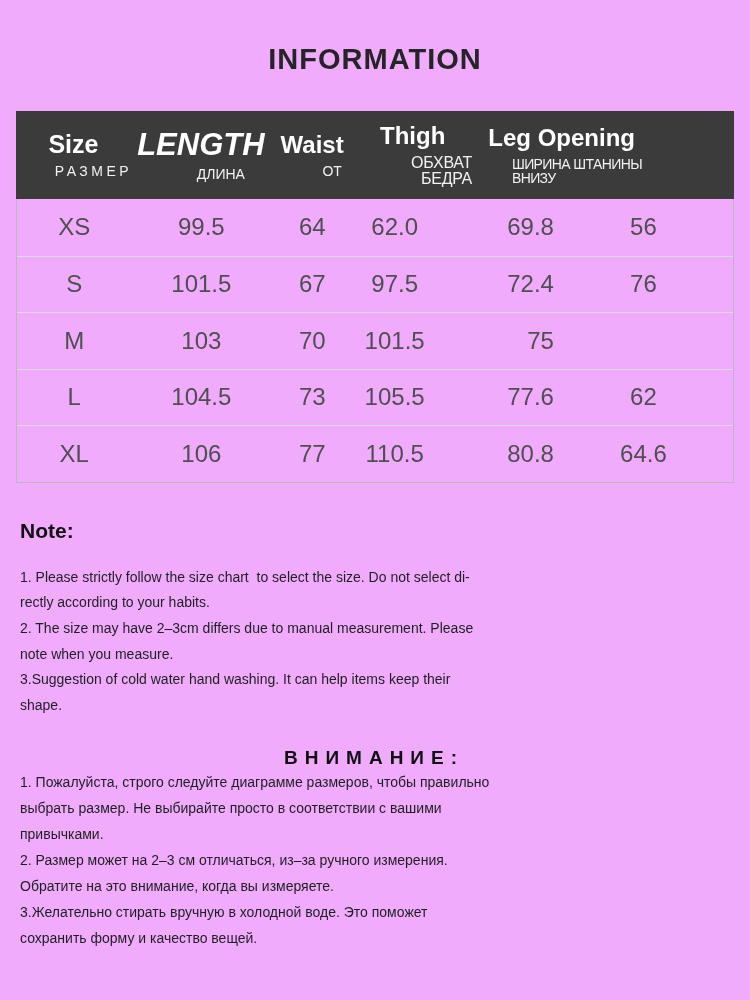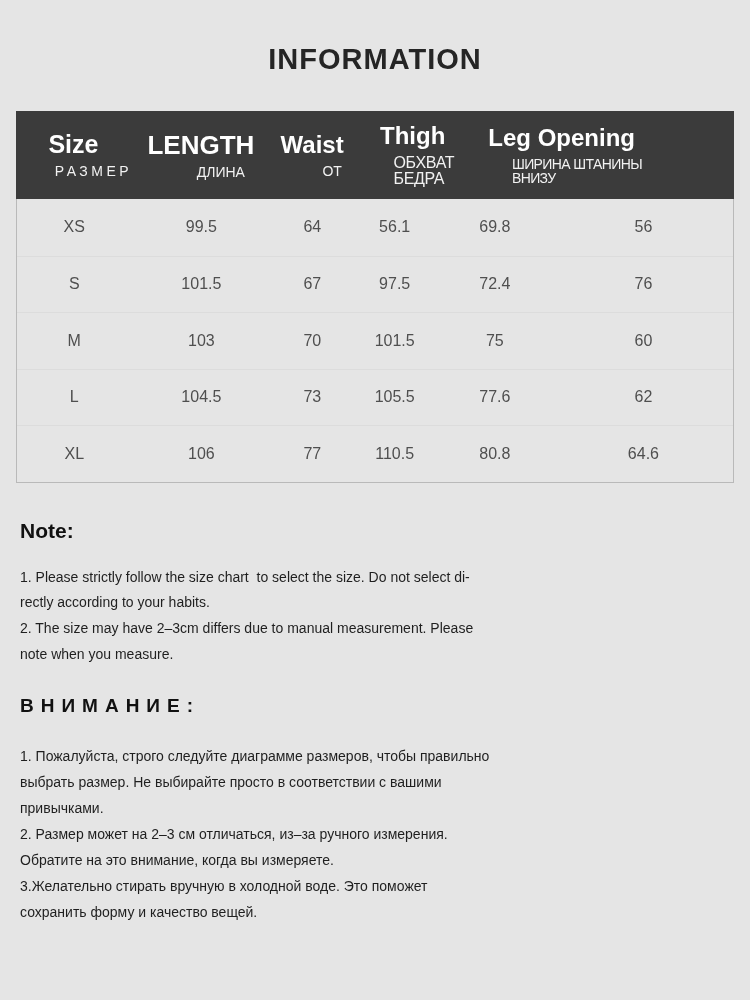--- a/index.html
+++ b/index.html
@@ -1,20 +1,20 @@
 <!DOCTYPE html>
 <html><head>
 <meta charset="utf-8">
 <style>
   * { margin: 0; padding: 0; box-sizing: border-box; }
   html, body { background: #ffffff; }
   .page {
     width: 750px;
     height: 1000px;
-    background: #e5e5e5;
+    background: #f0abfc;
     font-family: "Liberation Sans", "DejaVu Sans", sans-serif;
     color: #222222;
     overflow: hidden;
     position: relative;
   }
   .page-title {
     text-align: center;
     font-size: 29px;
     font-weight: bold;
     letter-spacing: 1px;
@@ -34,66 +34,66 @@
   }
   .hcell {
     display: flex;
     flex-direction: column;
     align-items: center;
     justify-content: center;
     gap: 7px;
     color: #ffffff;
   }
   .hcell .en { font-weight: bold; font-size: 24px; line-height: 1; }
-  .hcell.c1 .en { font-size: 26px; }
+  .hcell.c1 .en { font-size: 31px; font-style: italic; }
   .hcell.c0 .en { font-size: 25px; }
   .hcell .ru { font-size: 14px; line-height: 1; color: #f2f2f2; margin-left: 40px; }
   .hcell.c0 .ru { letter-spacing: 3.5px; }
   .hcell.c4 .ru { font-size: 16px; letter-spacing: -0.3px; }
   .hcell.c5 .ru { font-size: 14px; letter-spacing: -0.6px; }
 
   .chart-body {
     border: 1px solid #b9b9b9;
     border-top: none;
   }
   .brow {
     display: flex;
     height: 56.5px;
     align-items: center;
   }
   .brow + .brow { border-top: 1px solid #dcdcdc; }
   .bcell {
     text-align: center;
-    font-size: 16px;
+    font-size: 24px;
     color: #4f4f4f;
   }
 
   .c0 { width: 16%; }
   .c1 { width: 19.5%; }
   .c2 { width: 11.5%; }
   .c3 { width: 11.5%; }
-  .c4 { width: 16.5%; }
+  .c4 { width: 16.5%; text-align: right; }
   .c5 { width: 25%; }
 
   
   .notes {
     padding: 0 22px 0 20px;
   }
   .notes-en { margin-top: 36px; }
   .note-heading {
     font-size: 21px;
     font-weight: bold;
     color: #111111;
   }
   .notes-en .note-heading { margin-bottom: 22px; }
   .notes-ru { margin-top: 28px; }
   .notes-ru .note-heading {
     font-size: 19px;
     letter-spacing: 7px;
-    margin-bottom: 26px;
+    text-align: center;
   }
   .note-item {
     font-size: 14px;
     line-height: 25.7px;
     color: #1f1f1f;
     white-space: pre-wrap;
   }
   .notes-ru .note-item { line-height: 26px; }
 </style>
 </head>
@@ -126,39 +126,38 @@
         <span class="en">Leg Opening</span>
         <span class="ru">ШИРИНА ШТАНИНЫ ВНИЗУ</span>
       </div>
     </div>
 
     <div class="chart-body">
       <div class="brow">
         <div class="bcell c0">XS</div>
         <div class="bcell c1">99.5</div>
         <div class="bcell c2">64</div>
-        <div class="bcell c3">56.1</div>
+        <div class="bcell c3">62.0</div>
         <div class="bcell c4">69.8</div>
         <div class="bcell c5">56</div>
       </div>
       <div class="brow">
         <div class="bcell c0">S</div>
         <div class="bcell c1">101.5</div>
         <div class="bcell c2">67</div>
         <div class="bcell c3">97.5</div>
         <div class="bcell c4">72.4</div>
         <div class="bcell c5">76</div>
       </div>
       <div class="brow">
         <div class="bcell c0">M</div>
         <div class="bcell c1">103</div>
         <div class="bcell c2">70</div>
         <div class="bcell c3">101.5</div>
         <div class="bcell c4">75</div>
-        <div class="bcell c5">60</div>
       </div>
       <div class="brow">
         <div class="bcell c0">L</div>
         <div class="bcell c1">104.5</div>
         <div class="bcell c2">73</div>
         <div class="bcell c3">105.5</div>
         <div class="bcell c4">77.6</div>
         <div class="bcell c5">62</div>
       </div>
       <div class="brow">
@@ -171,20 +170,22 @@
       </div>
     </div>
   </div>
 
   <div class="notes notes-en">
     <div class="note-heading">Note:</div>
     <p class="note-item">1. Please strictly follow the size chart  to select the size. Do not select di-
 rectly according to your habits.</p>
     <p class="note-item">2. The size may have 2–3cm differs due to manual measurement. Please
 note when you measure.</p>
+    <p class="note-item">3.Suggestion of cold water hand washing. It can help items keep their
+shape.</p>
   </div>
 
   <div class="notes notes-ru">
     <div class="note-heading">ВНИМАНИЕ:</div>
     <p class="note-item">1. Пожалуйста, строго следуйте диаграмме размеров, чтобы правильно
 выбрать размер. Не выбирайте просто в соответствии с вашими
 привычками.</p>
     <p class="note-item">2. Размер может на 2–3 см отличаться, из–за ручного измерения.
 Обратите на это внимание, когда вы измеряете.</p>
     <p class="note-item">3.Желательно стирать вручную в холодной воде. Это поможет

